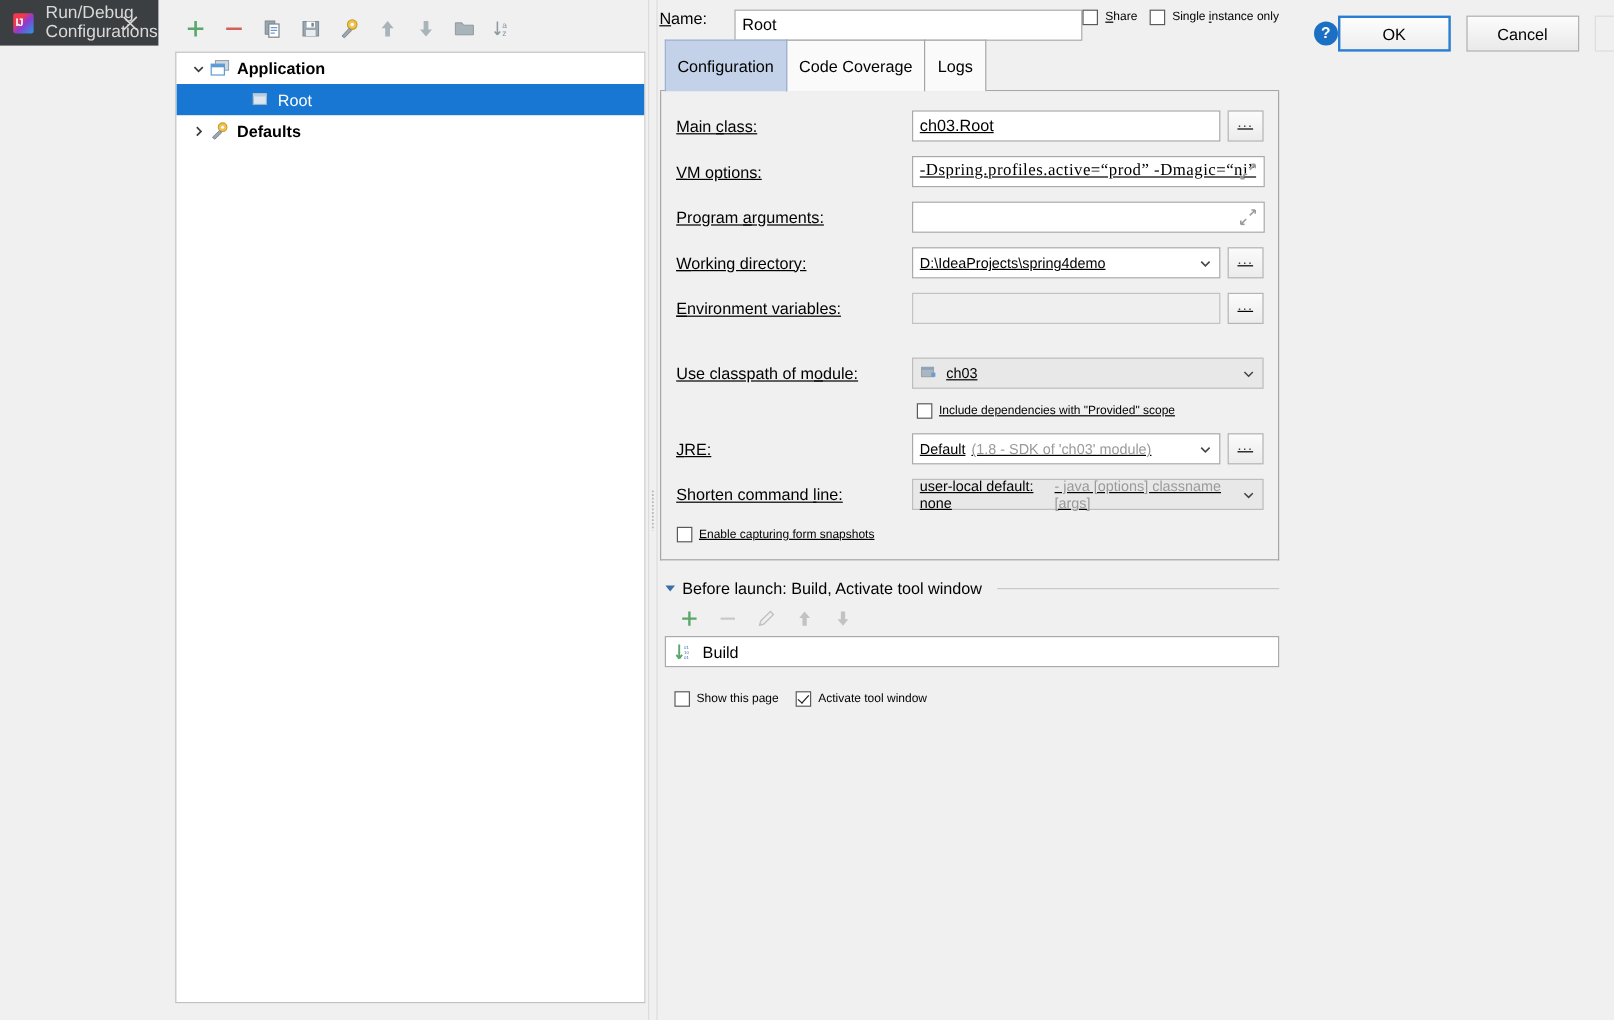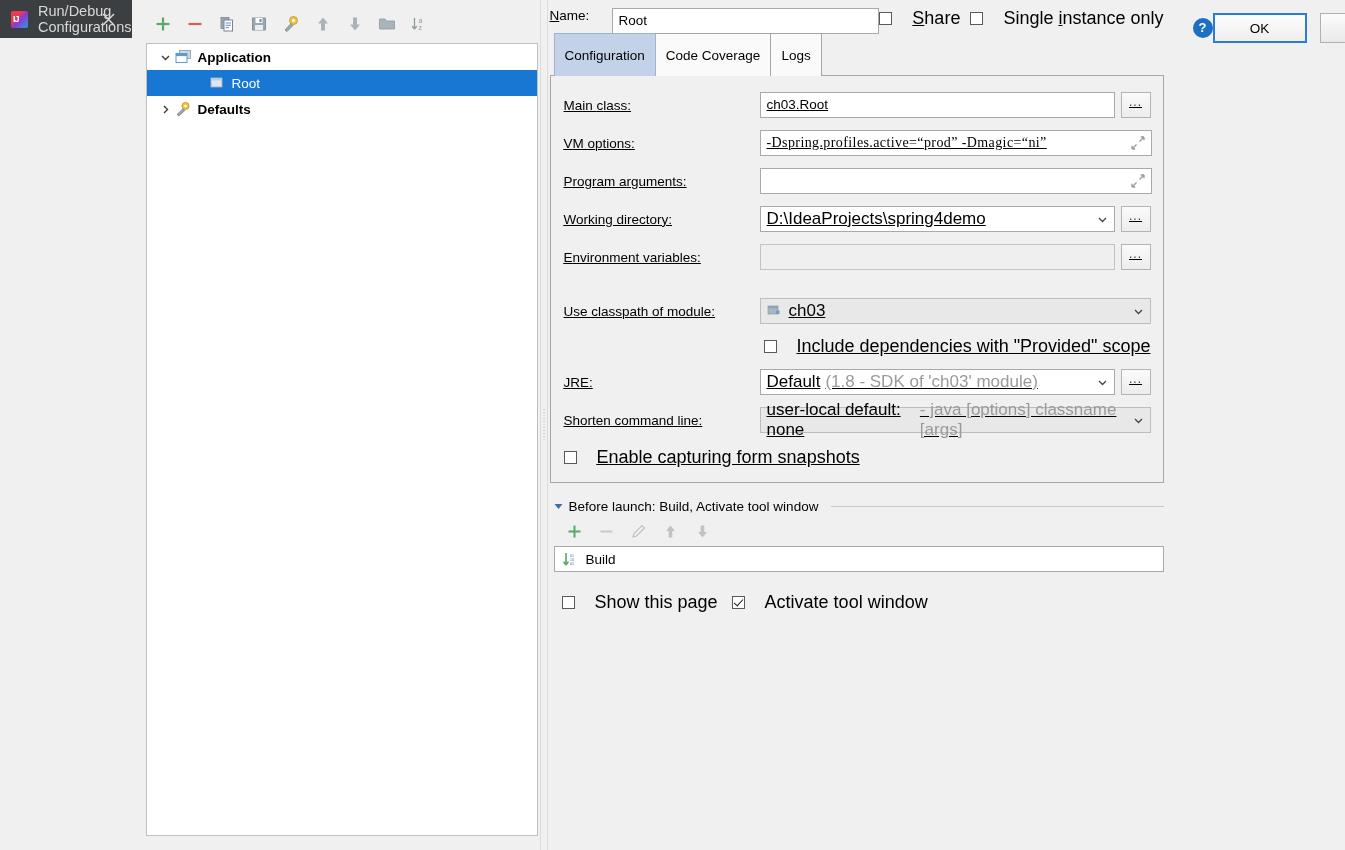--- a/index.html
+++ b/index.html
@@ -171,22 +171,22 @@
     font-size: 13.5px;
     max-width: 568px;
   }
   .topright-checks {
     margin-left: auto;
     display: flex; align-items: center; gap: 10px;
     padding-right: 0px;
   }
   .chk {
     display: inline-flex; align-items: center;
-    gap: 20px;
-    font-size: 18px;
+    gap: 6px;
+    font-size: 10px;
     white-space: nowrap;
   }
   .chk .box {
     width: 13px; height: 13px;
     border: 1px solid #5a5a5a;
     background: #fff;
     display: inline-block;
     position: relative;
     flex: 0 0 13px;
   }
@@ -297,21 +297,21 @@
     position: relative;
     z-index: 3;
     background: transparent;
   }
   .combo {
     height: 26px;
     border: 1px solid #a9a9a9;
     background: #fff;
     display: flex; align-items: center;
     padding: 0 6px;
-    font-size: 17px;
+    font-size: 12px;
     flex: 1 1 auto;
     position: relative;
   }
   .combo.gray {
     background: #e8e8e8;
     border-color: #bdbdbd;
   }
   .combo .arrow {
     margin-left: auto;
     padding-left: 8px;

